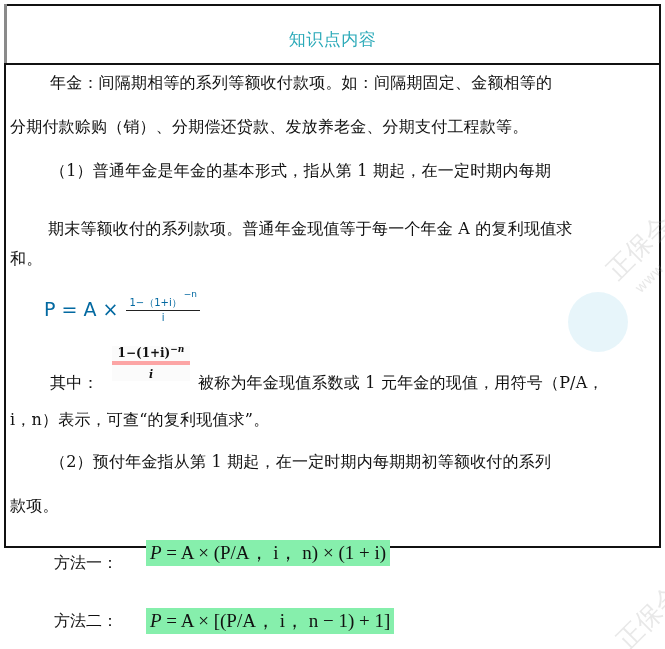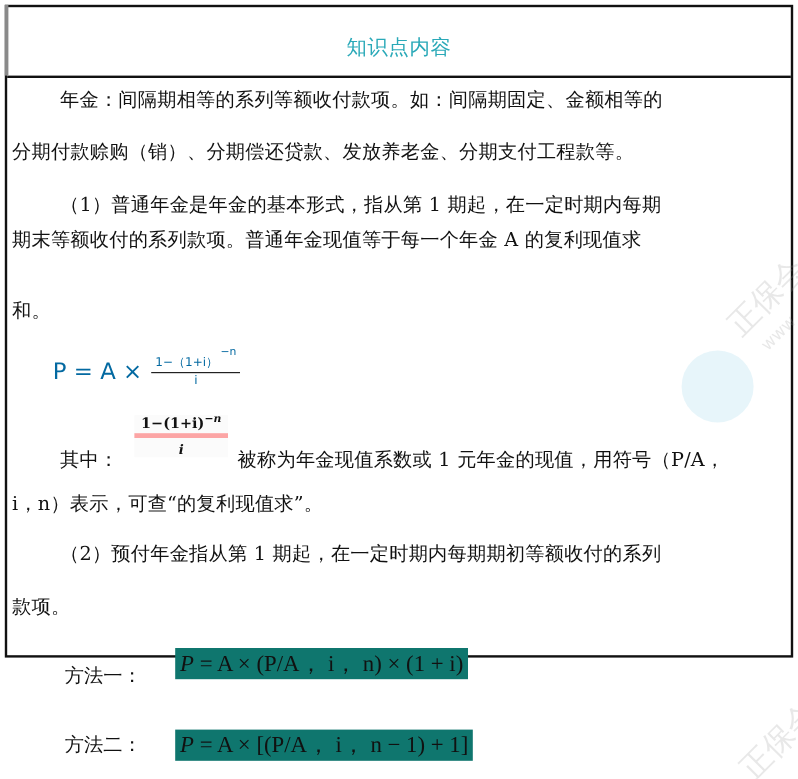--- a/index.html
+++ b/index.html
@@ -18,40 +18,40 @@
   .f1 { left:44px; top:296px; font-size:19px; font-family:"DejaVu Sans","Liberation Sans",sans-serif; color:#0369a1; }
   .frac { display:inline-block; vertical-align:middle; text-align:center; margin:0 2px; }
   .frac .num { display:block; font-size:10px; padding:0 3px; border-bottom:1px solid #222; line-height:14px; position:relative; }
   .frac .den { display:block; font-size:10px; line-height:14px; }
   .sup { font-size:9px; position:relative; top:-9px; margin-left:2px; }
   .frac2 { position:absolute; left:112px; top:346px; width:78px; text-align:center; font-family:"DejaVu Serif",serif; font-weight:bold; background:#fbfbfb; }
   .frac2 .num2 { display:block; font-size:12px; border-bottom:4px solid #fca5a5; padding-bottom:1px; }
   .frac2 .num2 .sup2 { font-size:9px; position:relative; top:-5px; font-style:italic; }
   .frac2 .den2 { display:block; font-size:11px; font-style:italic; margin-top:3px; }
   .method-label { position:absolute; left:54px; font-size:16px; }
-  .method-formula { position:absolute; left:146px; font-size:19px; font-family:"Liberation Serif",serif; background:#0f766e; padding:0 4px; }
+  .method-formula { position:absolute; left:146px; font-size:19px; font-family:"Liberation Serif",serif; background:#86efac; padding:0 4px; }
   .method-formula .it { font-style:italic; }
   .watermark { position:absolute; color:rgba(150,150,150,0.22); font-family:"DejaVu Sans",sans-serif; transform:rotate(-45deg); white-space:nowrap; pointer-events:none; }
   .wm-logo { position:absolute; left:568px; top:292px; width:60px; height:60px; border-radius:50%; background:rgba(120,200,230,0.18); }
 </style>
 </head>
 <body>
 
 <div class="frame">
   <div class="header">
     <div class="header-left-bar"></div>
     <div class="header-title">知识点内容</div>
   </div>
 </div>
 
 <div class="line indent" style="top:73px;">年金：间隔期相等的系列等额收付款项。如：间隔期固定、金额相等的</div>
 <div class="line flush" style="top:117px;">分期付款赊购（销）、分期偿还贷款、发放养老金、分期支付工程款等。</div>
 
 <div class="line indent" style="top:161px;">（1）普通年金是年金的基本形式，指从第 1 期起，在一定时期内每期</div>
-<div class="line flush" style="top:190px;">期末等额收付的系列款项。普通年金现值等于每一个年金 A 的复利现值求</div>
+<div class="line flush" style="top:219px;margin-left:38px;">期末等额收付的系列款项。普通年金现值等于每一个年金 A 的复利现值求</div>
 <div class="line flush" style="top:249px;">和。</div>
 
 <div class="formula f1">
   <span>P = A ×</span>
   <span class="frac">
     <span class="num"><span>1−（1+i）</span><span class="sup">−n</span></span>
     <span class="den">i</span>
   </span>
 </div>
 

